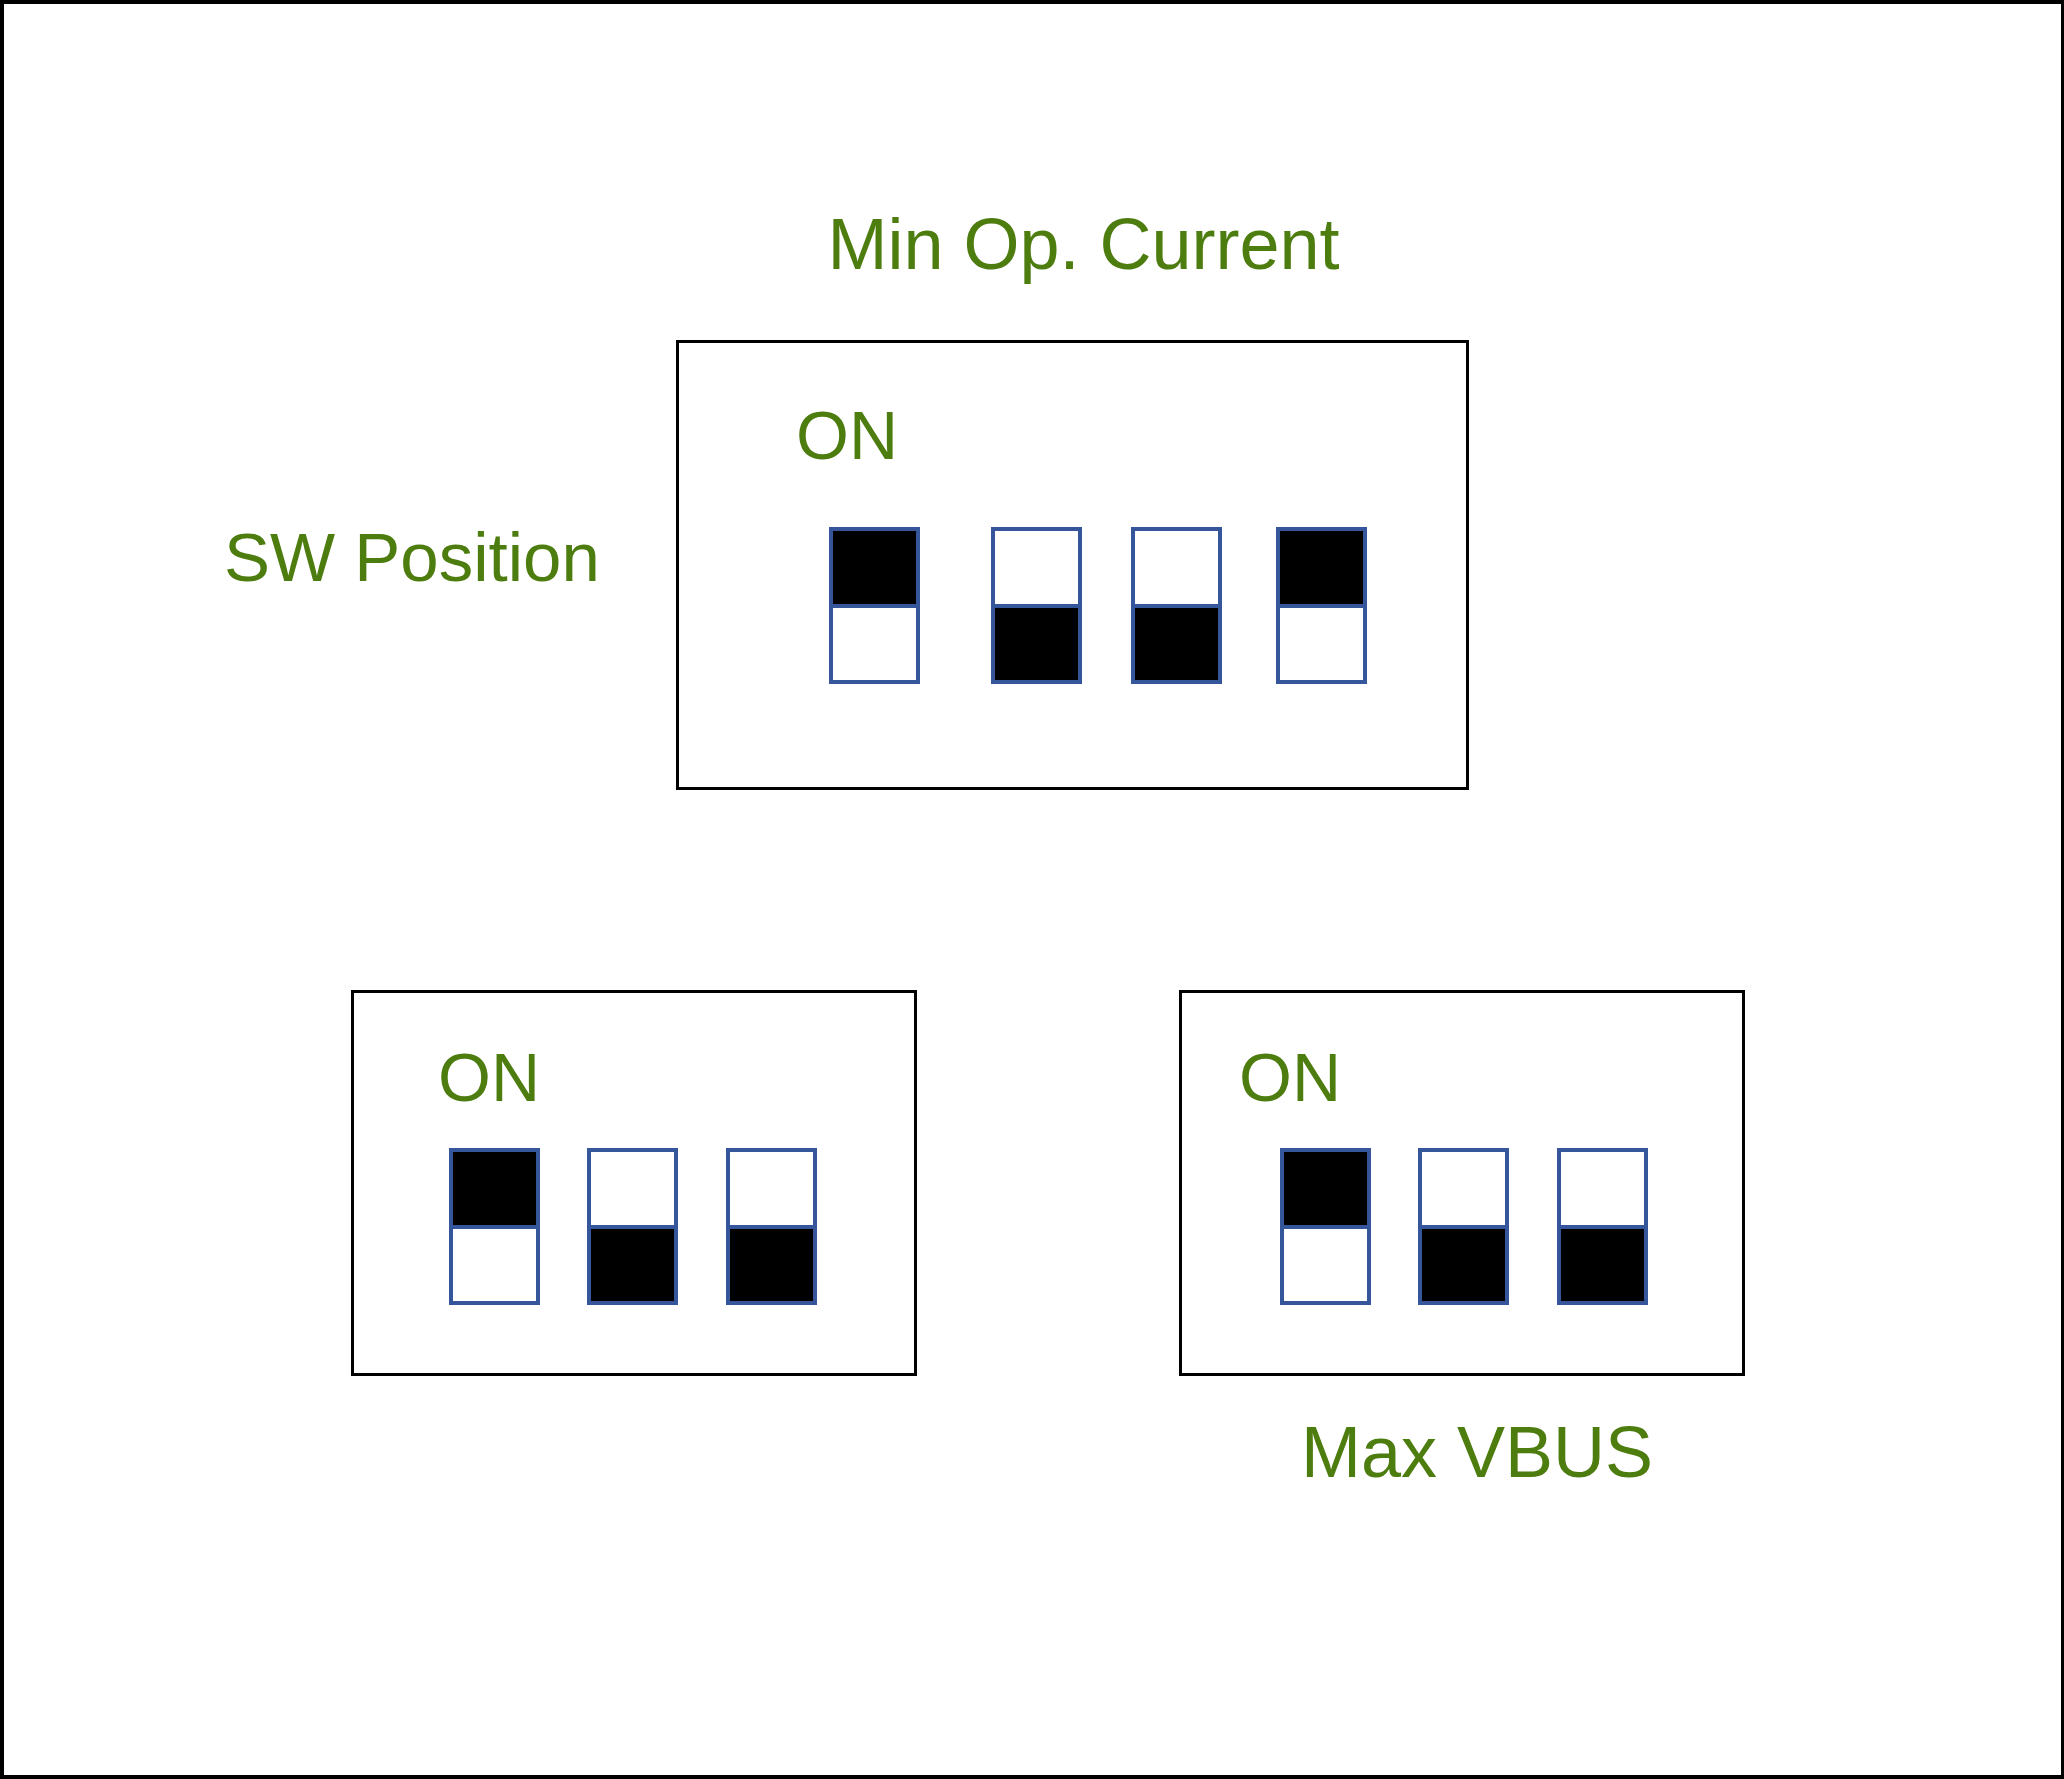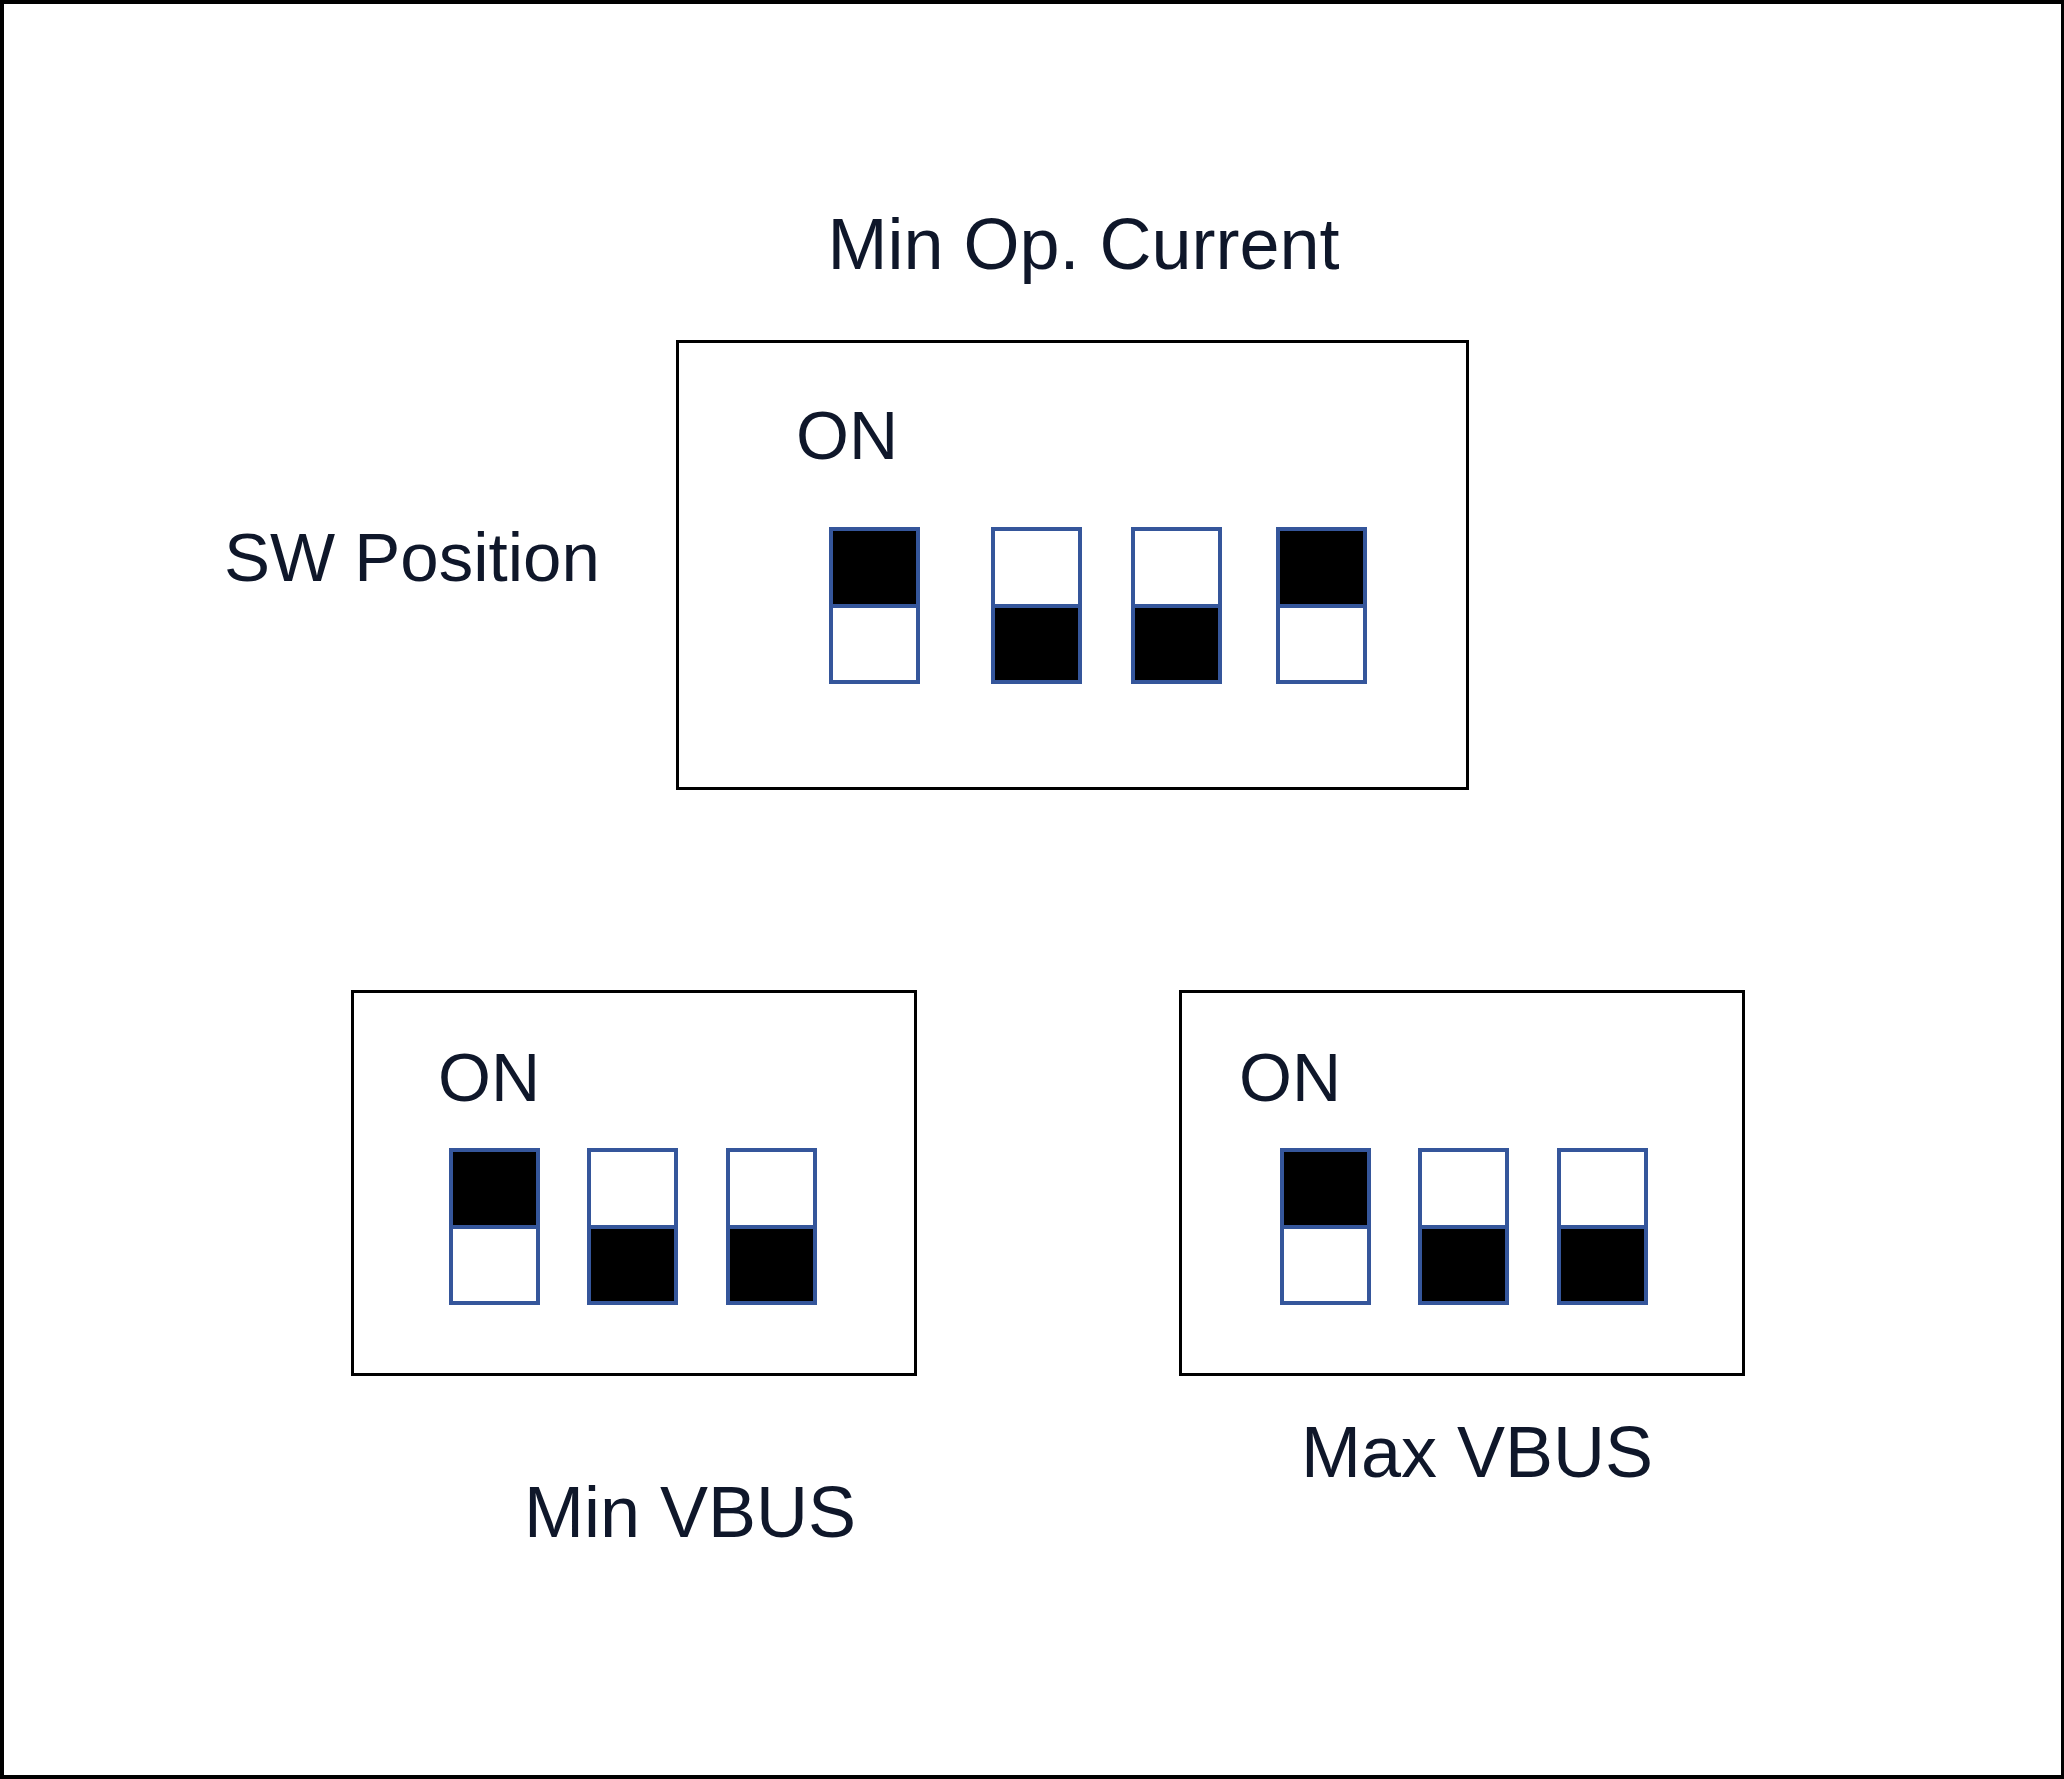--- a/index.html
+++ b/index.html
@@ -4,21 +4,21 @@
 <style>
   html, body { margin: 0; padding: 0; background: #ffffff; }
   .canvas {
     position: relative;
     width: 2065px;
     height: 1779px;
     box-sizing: border-box;
     border: 4.7px solid var(--line, #000);
     background: var(--bg, #fff);
     font-family: "Liberation Sans", sans-serif;
-    color: #0f172a;
+    color: #4d7c0f;
     overflow: hidden;
   }
   .txt { position: absolute; line-height: 1; white-space: nowrap; }
   .title-txt   { left: 701px;  top: 204px;  width: 757px; text-align: center; font-size: 72px; }
   .row-label   { left: 220px;  top: 519px;  font-size: 69px; }
   .caption     { font-size: 72px; text-align: center; width: 568px; }
   .caption-min { left: 402px;  top: 1472px; }
   .caption-max { left: 1189px; top: 1412px; }
 
   .panel {
@@ -125,17 +125,16 @@
           <div class="cell top"></div>
           <div class="cell bottom filled"></div>
         </div>
         <div class="sw">
           <div class="cell top"></div>
           <div class="cell bottom filled"></div>
         </div>
       </div>
   </div>
 
-  <div class="txt caption caption-min">Min VBUS</div>
   <div class="txt caption caption-max">Max VBUS</div>
 
 </div>
 
 
 </body></html>

